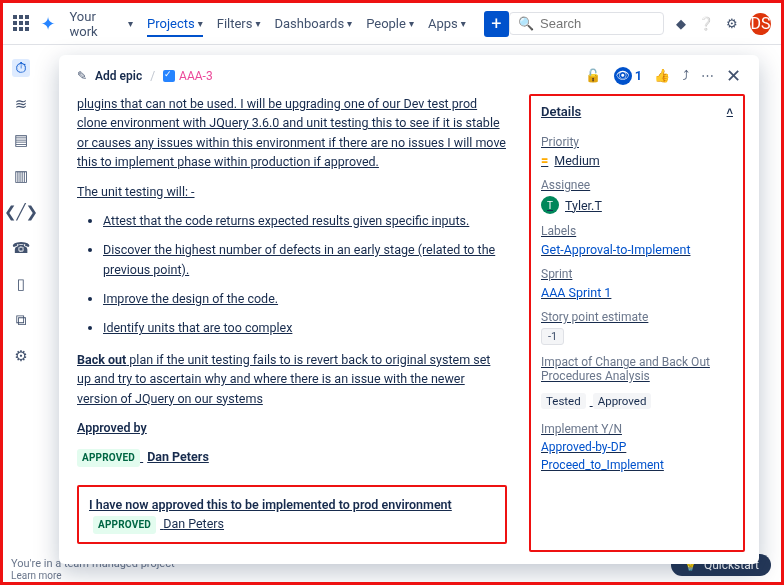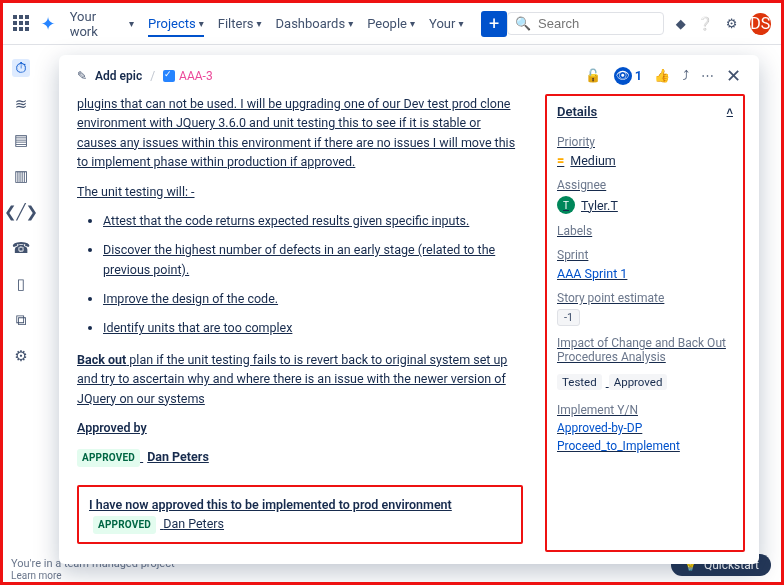--- a/index.html
+++ b/index.html
@@ -82,21 +82,21 @@
   .badge-approved {
     display:inline-block; background:#E3FCEF; color:#006644;
     font-weight:700; font-size:10px; padding:1px 5px; border-radius:3px; letter-spacing:.2px;
   }
   .callout {
     border:2px solid #e11; border-radius:2px; padding:8px 10px; margin-top:18px;
   }
   .callout-text { font-weight:600; display:inline;}
   
   .details {
-    width:200px; margin-left:6px; margin-right:14px;
+    width:216px; margin-left:6px; margin-right:14px;
     border:2px solid #e11; border-radius:2px; padding:8px 10px 10px 10px;
     overflow-y:auto; font-size:12px;
   }
   .details-head { display:flex; align-items:center; justify-content:space-between; font-weight:600; font-size:13px; color:#172B4D; padding-bottom:6px;}
   .field { margin-top:10px;}
   .field-label { color:#6B778C; font-size:12px; margin-bottom:4px;}
   .field-value { color:#172B4D; font-size:12.5px;}
   .link { color:#0052CC;}
   .prio { display:flex; align-items:center; gap:6px;}
   .prio-ic { color:#FFAB00; font-weight:900;}
@@ -149,21 +149,21 @@
     </div>
   <div class="navlink">
       <span>Dashboards</span>
       <span class="chev">▾</span>
     </div>
   <div class="navlink">
       <span>People</span>
       <span class="chev">▾</span>
     </div>
   <div class="navlink">
-      <span>Your</span>
+      <span>Apps</span>
       <span class="chev">▾</span>
     </div>
   <div class="create-btn">+</div>
   <div class="searchbox">
     <span style="margin-right:6px;">🔍</span>
     <input placeholder="Search" style="">
   </div>
   <span class="topicon">◆</span>
   <span class="topicon">❔</span>
   <span class="topicon">⚙</span>
@@ -263,20 +263,21 @@
       <div class="field">
         <div class="field-label">Assignee</div>
         <div class="field-value assignee">
           <span class="av">T</span>
           <span>Tyler.T</span>
         </div>
       </div>
 
       <div class="field">
         <div class="field-label">Labels</div>
+        <div class="field-value link">Get-Approval-to-Implement</div>
       </div>
 
       <div class="field">
         <div class="field-label">Sprint</div>
         <div class="field-value link">AAA Sprint 1</div>
       </div>
 
       <div class="field">
         <div class="field-label">Story point estimate</div>
         <div class="spbox">-1</div>

